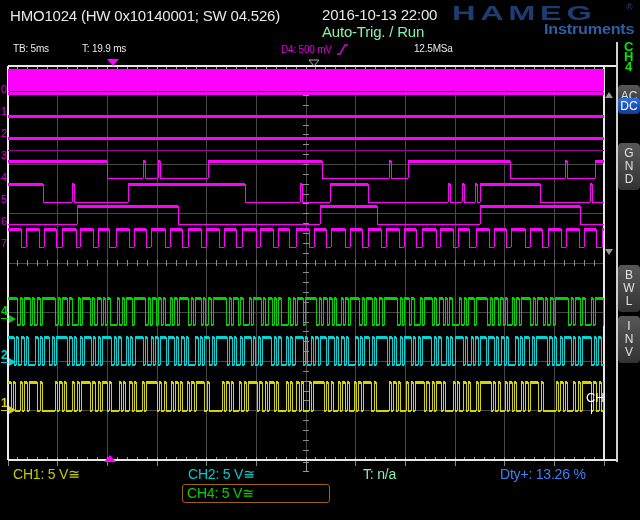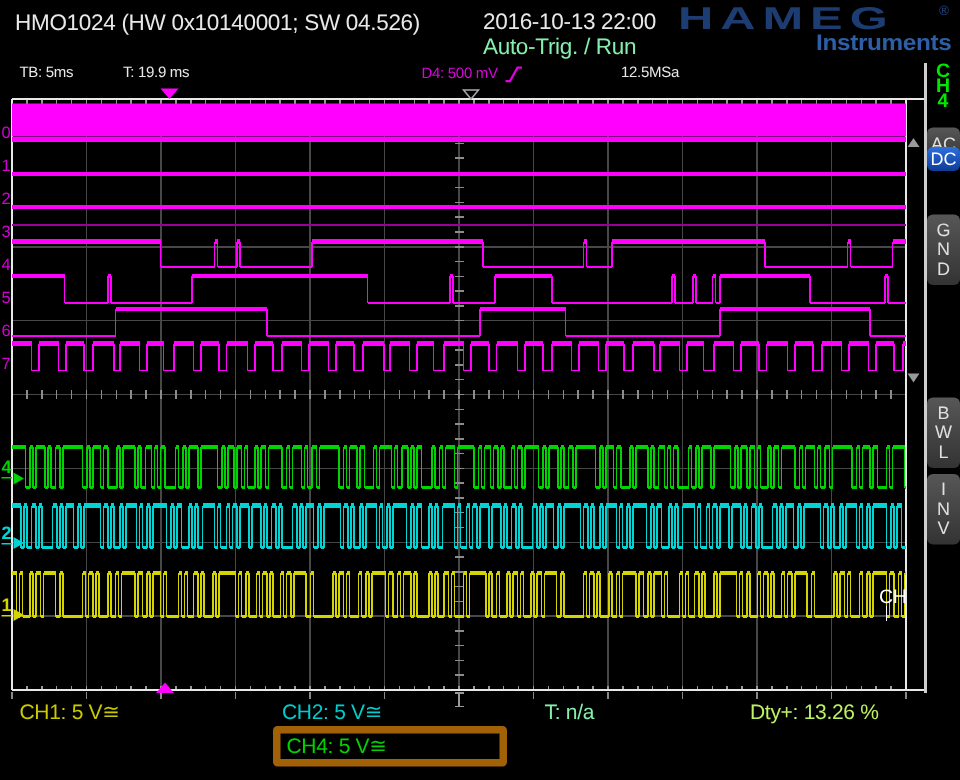--- a/index.html
+++ b/index.html
@@ -15,22 +15,22 @@
               transform:scaleX(1.55);transform-origin:left top;letter-spacing:3px;}
   .logo-reg{left:626px;top:2px;font-size:9px;font-weight:bold;color:#1d3c72;}
   .logo-sub{left:544px;top:20px;font-size:15px;font-weight:bold;color:#2d5fa6;
             transform:scaleX(1.08);transform-origin:left top;}
   
   .sb{top:43px;font-size:10px;color:#e8e8e8;}
   .sb-d4{color:#e000e0;display:flex;align-items:center;gap:4px;}
   
   .bt{font-size:14px;}
   .c-yel{color:#c9c900;} .c-cyn{color:#00cccc;} .c-mag{color:#86efac;}
-  .c-grn{color:#00d400;} .c-briyel{color:#bef264;}
-  #ch4-box{left:182px;top:484px;width:142px;height:17px;border:5px solid #a16207;
+  .c-grn{color:#00d400;} .c-briyel{color:#3b82f6;}
+  #ch4-box{left:182px;top:484px;width:142px;height:17px;border:1px solid #a16207;
            border-radius:3px;padding-left:4px;font-size:14px;line-height:17px;}
   
   .side-title{left:624px;top:42px;font-size:13px;font-weight:bold;color:#00e800;
               line-height:10px;white-space:pre-line;text-align:center;}
   .side-btn{left:618px;width:22px;background:linear-gradient(180deg,#575757,#333);
             border-radius:4px;color:#e0e0e0;font-size:12px;line-height:13px;
             display:flex;align-items:center;justify-content:center;text-align:center;
             white-space:pre-line;}
   .side-btn.active{background:linear-gradient(180deg,#2e6fe0,#0e3c96);color:#fff;}
   

